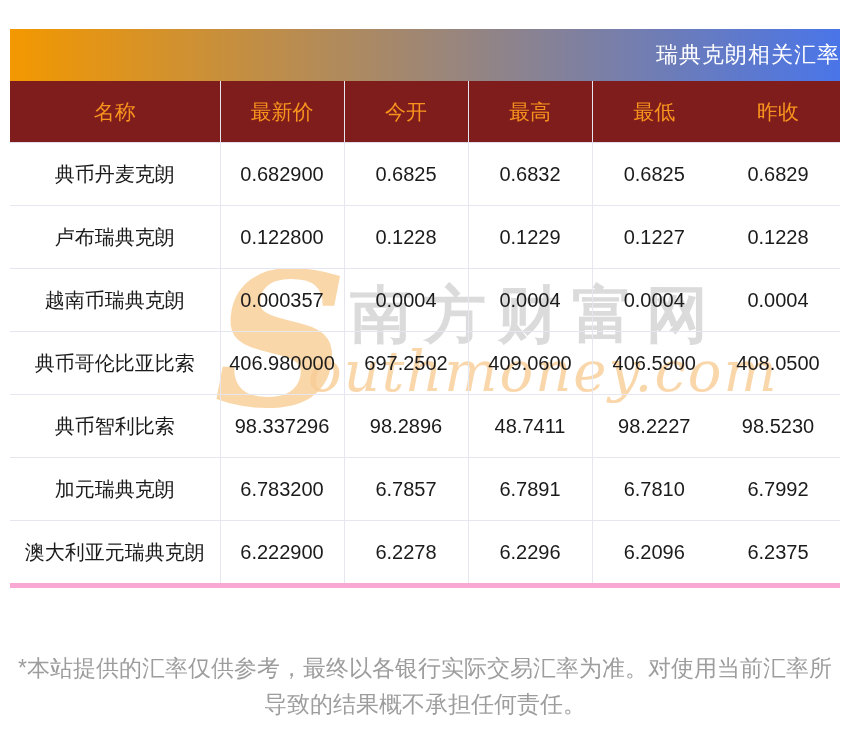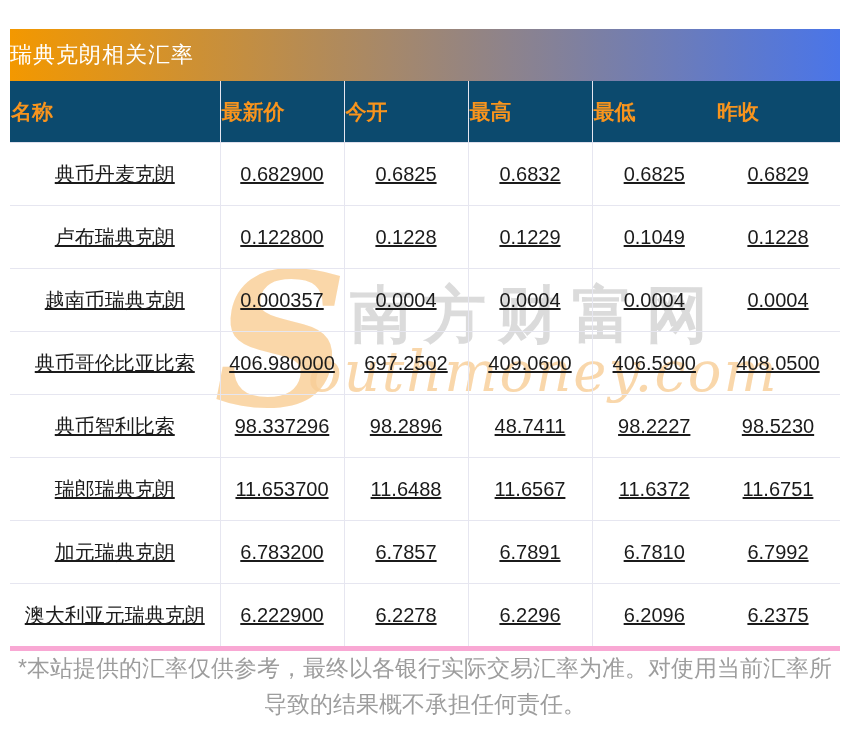--- a/index.html
+++ b/index.html
@@ -4,36 +4,36 @@
 <style>
   html,body{margin:0;padding:0;}
   body{
     width:850px;height:733px;position:relative;overflow:hidden;
     background:#ffffff;
     font-family:"Liberation Sans","DejaVu Sans",sans-serif;
   }
   .title-bar{
     position:absolute;left:10px;top:29px;width:830px;height:52px;
     background:linear-gradient(90deg,#f39800 0%,#4a75e8 100%);
-    display:flex;align-items:center;justify-content:flex-start;
+    display:flex;align-items:center;justify-content:flex-end;
     color:#ffffff;font-size:22px;letter-spacing:1px;
   }
   table.rates{
     position:absolute;left:10px;top:81px;width:830px;z-index:2;
     border-collapse:collapse;table-layout:fixed;
   }
   table.rates col.c-name{width:210px;}
   table.rates col.c-num{width:124px;}
   table.rates th{
-    background:#0c4a6e;color:#f8941d;font-weight:700;font-size:21px;
-    height:59px;text-align:left;border-bottom:1px solid #dfdfec;
+    background:#7f1d1d;color:#f8941d;font-weight:400;font-size:21px;
+    height:59px;text-align:center;border-bottom:1px solid #dfdfec;
   }
   table.rates td{
     height:60px;text-align:center;font-size:20px;color:#1b1b1b;
-    border-top:1px solid #e6e6f0;background:transparent;text-decoration:underline;
+    border-top:1px solid #e6e6f0;background:transparent;
   }
   table.rates tbody tr:last-child td{border-bottom:5px solid #f9a8d4;}
   table.rates th:nth-child(-n+4),
   table.rates td:nth-child(-n+4){border-right:1px solid #e6e6f0;}
   .watermark{position:absolute;left:0;top:0;width:850px;height:733px;z-index:1;pointer-events:none;}
   .wm-s{
     position:absolute;left:214px;top:248px;
     font-family:"DejaVu Serif",serif;font-style:italic;font-weight:bold;
     font-size:185px;line-height:1;color:rgba(248,201,140,0.75);
   }
@@ -85,21 +85,21 @@
         <td>0.6825</td>
         <td>0.6832</td>
         <td>0.6825</td>
         <td>0.6829</td>
       </tr>
       <tr>
         <td>卢布瑞典克朗</td>
         <td>0.122800</td>
         <td>0.1228</td>
         <td>0.1229</td>
-        <td>0.1049</td>
+        <td>0.1227</td>
         <td>0.1228</td>
       </tr>
       <tr>
         <td>越南币瑞典克朗</td>
         <td>0.000357</td>
         <td>0.0004</td>
         <td>0.0004</td>
         <td>0.0004</td>
         <td>0.0004</td>
       </tr>
@@ -111,28 +111,20 @@
         <td>406.5900</td>
         <td>408.0500</td>
       </tr>
       <tr>
         <td>典币智利比索</td>
         <td>98.337296</td>
         <td>98.2896</td>
         <td>48.7411</td>
         <td>98.2227</td>
         <td>98.5230</td>
-      </tr>
-      <tr>
-        <td>瑞郎瑞典克朗</td>
-        <td>11.653700</td>
-        <td>11.6488</td>
-        <td>11.6567</td>
-        <td>11.6372</td>
-        <td>11.6751</td>
       </tr>
       <tr>
         <td>加元瑞典克朗</td>
         <td>6.783200</td>
         <td>6.7857</td>
         <td>6.7891</td>
         <td>6.7810</td>
         <td>6.7992</td>
       </tr>
       <tr>

